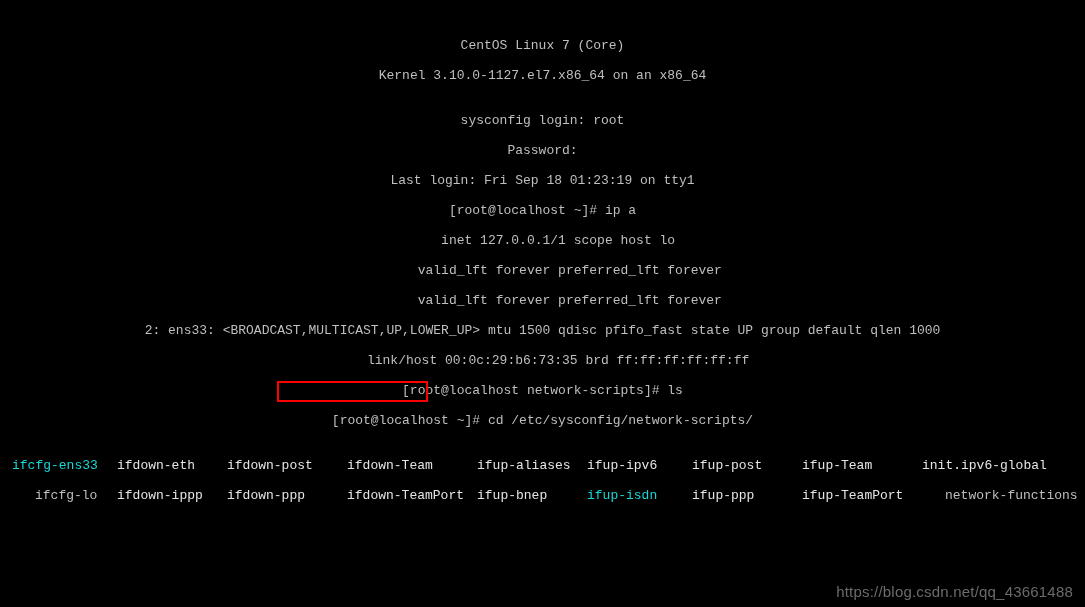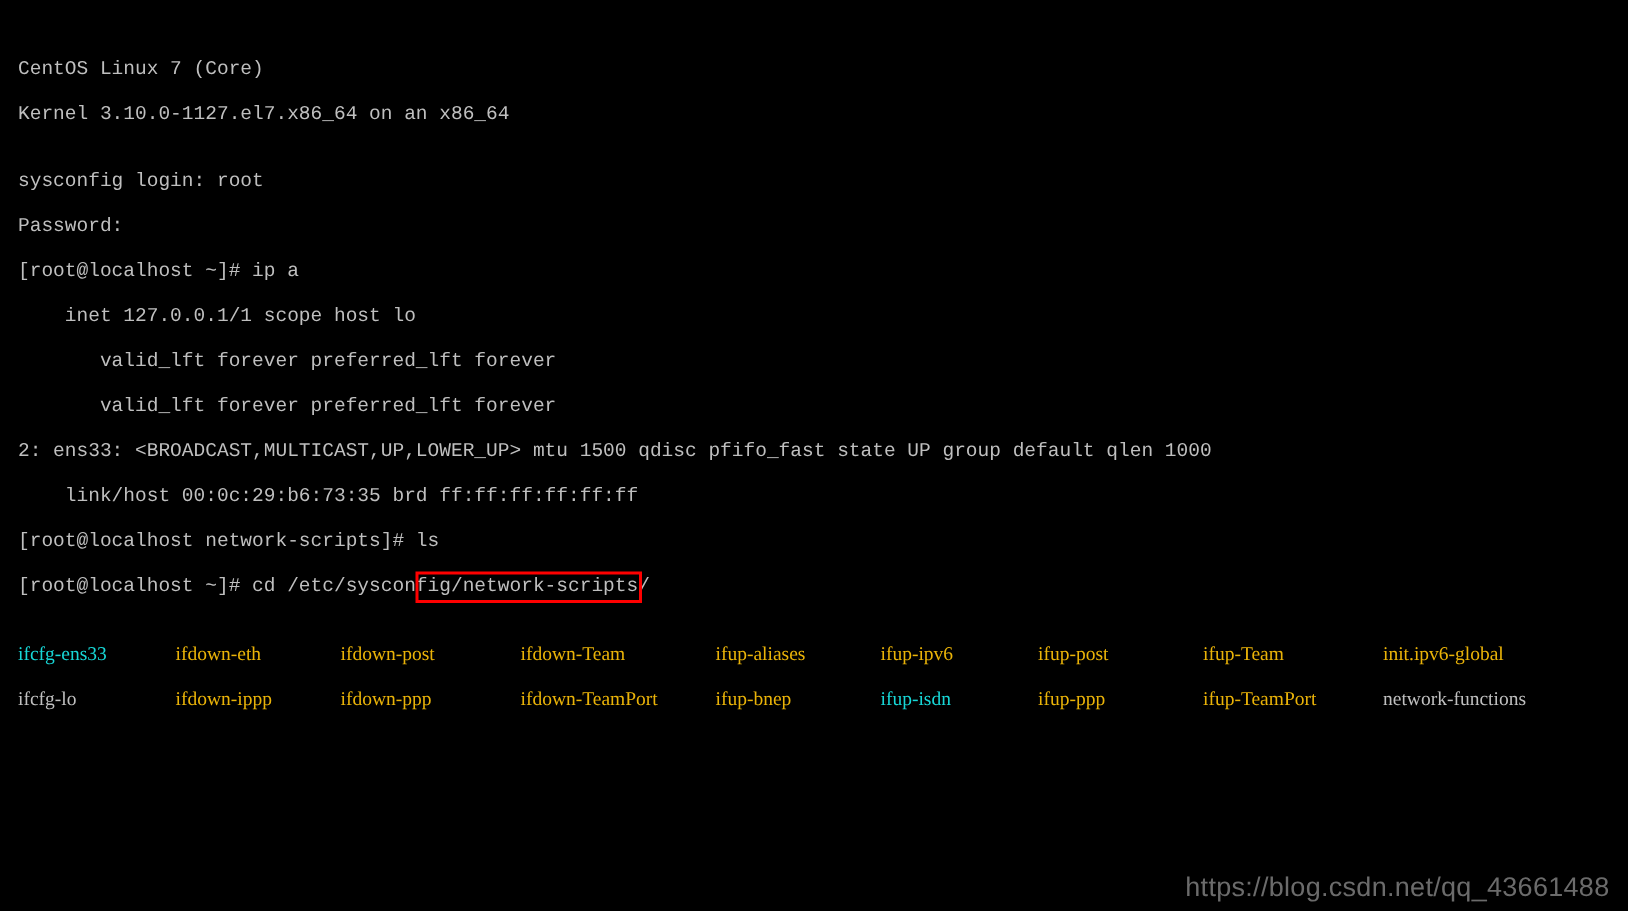--- a/index.html
+++ b/index.html
@@ -14,56 +14,57 @@
     line-height: 15px;
     overflow: hidden;
     position: relative;
   }
   .terminal {
     padding: 8px 12px 0 12px;
     white-space: pre;
   }
   .line {
     white-space: pre;
+    text-align: center;
   }
   .cyan { color: #17d7d7; }
-  .green { color: #eab308; }
-  .white { color: #bfbfbf; }
+  .green { color: #e5e5e5; }
+  .white { color: #bfbfbf; margin-left: 23px; }
   .red-box {
     position: absolute;
     border: 2px solid #ff0000;
     pointer-events: none;
   }
   .file-grid {
     display: grid;
     grid-template-columns: 105px 110px 120px 130px 110px 105px 110px 120px 185px;
     white-space: pre;
-    font-family: Liberation Serif, serif;
   }
   .file-grid span { display: inline-block; }
   .watermark {
     position: absolute;
     right: 12px;
     bottom: 8px;
     color: #6b6b6b;
     font-family: Arial, sans-serif;
-    font-size: 18px;
+    font-size: 15px;
     letter-spacing: 0.2px;
   }
 </style>
 </head>
 <body>
 
 <div class="terminal">
 <div class="line"></div>
 <div class="line">CentOS Linux 7 (Core)</div>
 <div class="line">Kernel 3.10.0-1127.el7.x86_64 on an x86_64</div>
 <div class="line"></div>
 <div class="line">sysconfig login: root</div>
 <div class="line">Password:</div>
+<div class="line">Last login: Fri Sep 18 01:23:19 on tty1</div>
 <div class="line">[root@localhost ~]# ip a</div>
 <div class="line">    inet 127.0.0.1/1 scope host lo</div>
 <div class="line">       valid_lft forever preferred_lft forever</div>
 <div class="line">       valid_lft forever preferred_lft forever</div>
 <div class="line">2: ens33: &lt;BROADCAST,MULTICAST,UP,LOWER_UP&gt; mtu 1500 qdisc pfifo_fast state UP group default qlen 1000</div>
 <div class="line">    link/host 00:0c:29:b6:73:35 brd ff:ff:ff:ff:ff:ff</div>
 <div class="line">[root@localhost network-scripts]# ls</div>
 <div class="line">[root@localhost ~]# cd /etc/sysconfig/network-scripts/</div>
 
 <div class="file-grid" id="row1"><span class="cyan">ifcfg-ens33</span><span class="green">ifdown-eth</span><span class="green">ifdown-post</span><span class="green">ifdown-Team</span><span class="green">ifup-aliases</span><span class="green">ifup-ipv6</span><span class="green">ifup-post</span><span class="green">ifup-Team</span><span class="green">init.ipv6-global</span></div>

